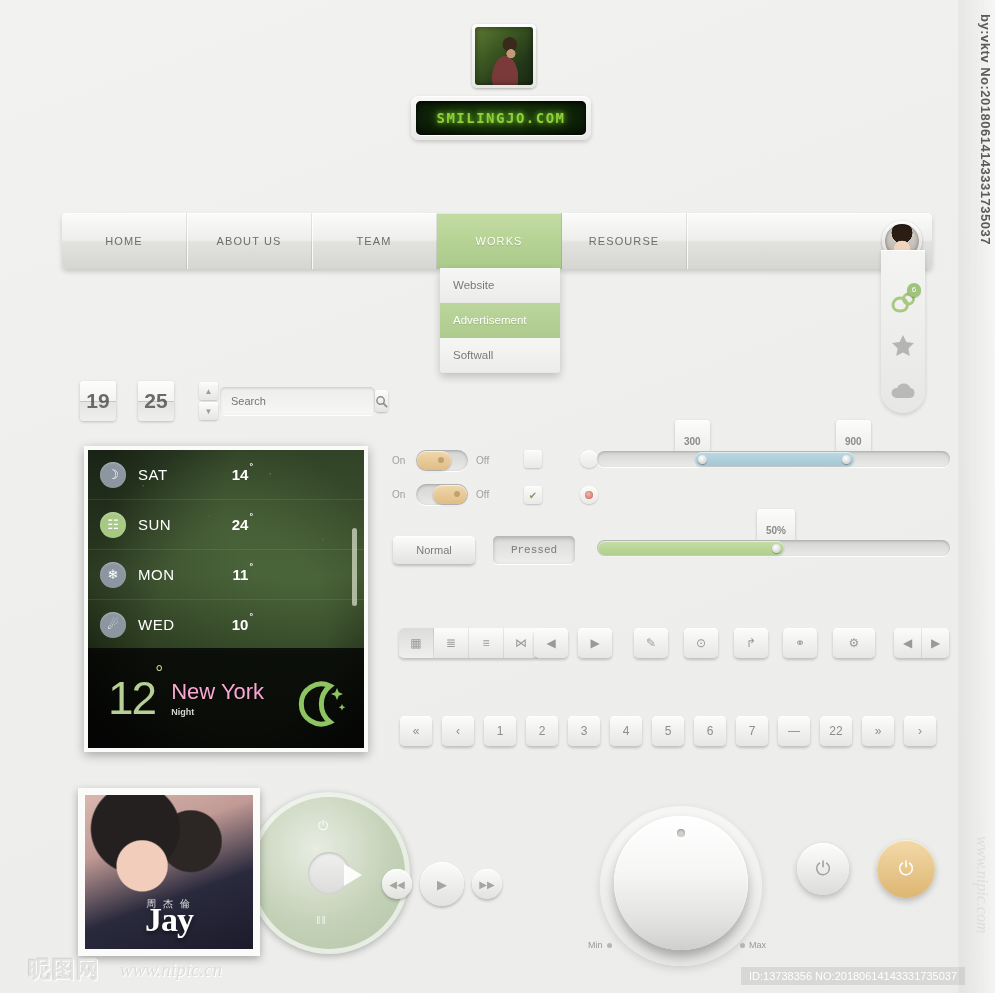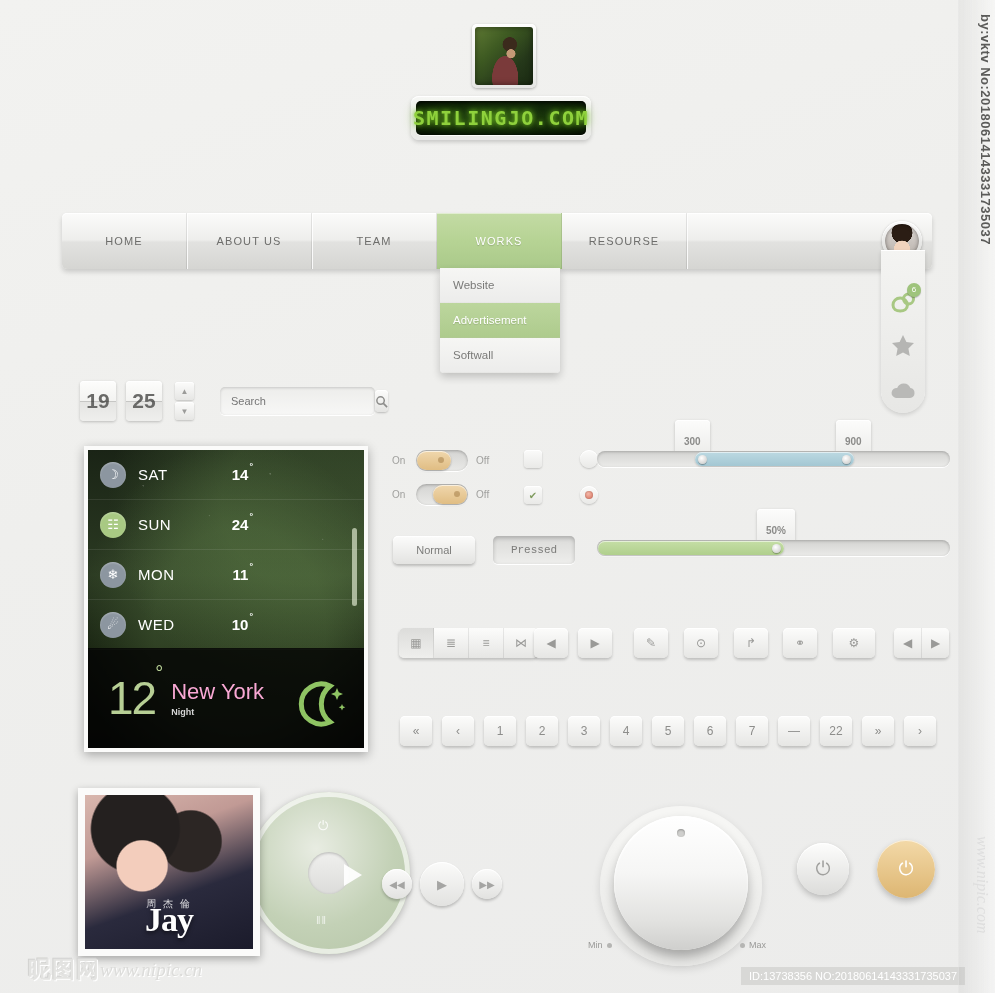--- a/index.html
+++ b/index.html
@@ -53,21 +53,21 @@
   }
   .led-screen {
     width: 100%; height: 100%;
     border-radius: 5px;
     background: radial-gradient(ellipse at 50% 45%, #1d3a12 0%, #0d1f08 65%, #050d03 100%);
     box-shadow: inset 0 1px 4px rgba(0,0,0,.9), 0 1px 0 #fff;
     display: flex; align-items: center; justify-content: center;
   }
   .led-text {
     font-family: "DejaVu Sans Mono", monospace;
-    font-size: 20px;
+    font-size: 14px;
     letter-spacing: 1.5px;
     color: #8fd13c;
     text-shadow: 0 0 5px #6fbb20, 0 0 12px rgba(110,190,30,.8);
     font-weight: bold;
   }
 
   
   .navbar {
     position: absolute;
     left: 62px; top: 213px;
@@ -159,21 +159,21 @@
     position: absolute; right: -4px; top: -5px;
     width: 14px; height: 14px; border-radius: 50%;
     background: #9fc47c; color: #fff;
     font-size: 8px; line-height: 14px; text-align: center;
     box-shadow: 0 1px 1px rgba(0,0,0,.25);
   }
 
   
   .flip-wrap {
     position: absolute; left: 80px; top: 381px;
-    display: flex; align-items: center; gap: 10px;
+    display: flex; align-items: center; gap: 22px;
   }
   .flip-card {
     width: 36px; height: 40px;
     border-radius: 4px;
     background: linear-gradient(#fdfdfc 0%, #f3f3f1 49%, #e4e4e2 51%, #efefed 100%);
     box-shadow: 0 1px 3px rgba(0,0,0,.22), inset 0 1px 0 #fff;
     display: flex; align-items: center; justify-content: center;
     font-size: 21px; color: #6a6a68; font-weight: bold;
     position: relative;
   }
@@ -501,21 +501,21 @@
   }
   .pbtn.amber {
     background: linear-gradient(#f3d9a8, #ddb672);
     box-shadow: 0 3px 6px rgba(0,0,0,.22), inset 0 1px 0 rgba(255,255,255,.6);
     color: #fff;
   }
 
   
   .wm-bottom-left {
     position: absolute; left: 28px; bottom: 8px;
-    display: flex; align-items: center; gap: 0;
+    display: flex; align-items: center; gap: 20px;
   }
   .wm-cn {
     font-family: "DejaVu Sans", sans-serif;
     font-size: 23px; font-weight: bold; color: #e3e3e1;
     text-shadow: 1px 1px 0 #fff, -1px -1px 0 #d2d2d0;
     letter-spacing: 1px;
   }
   .wm-url {
     font-family: "Liberation Serif", serif;
     font-style: italic; font-size: 19px; color: #dcdcda;

